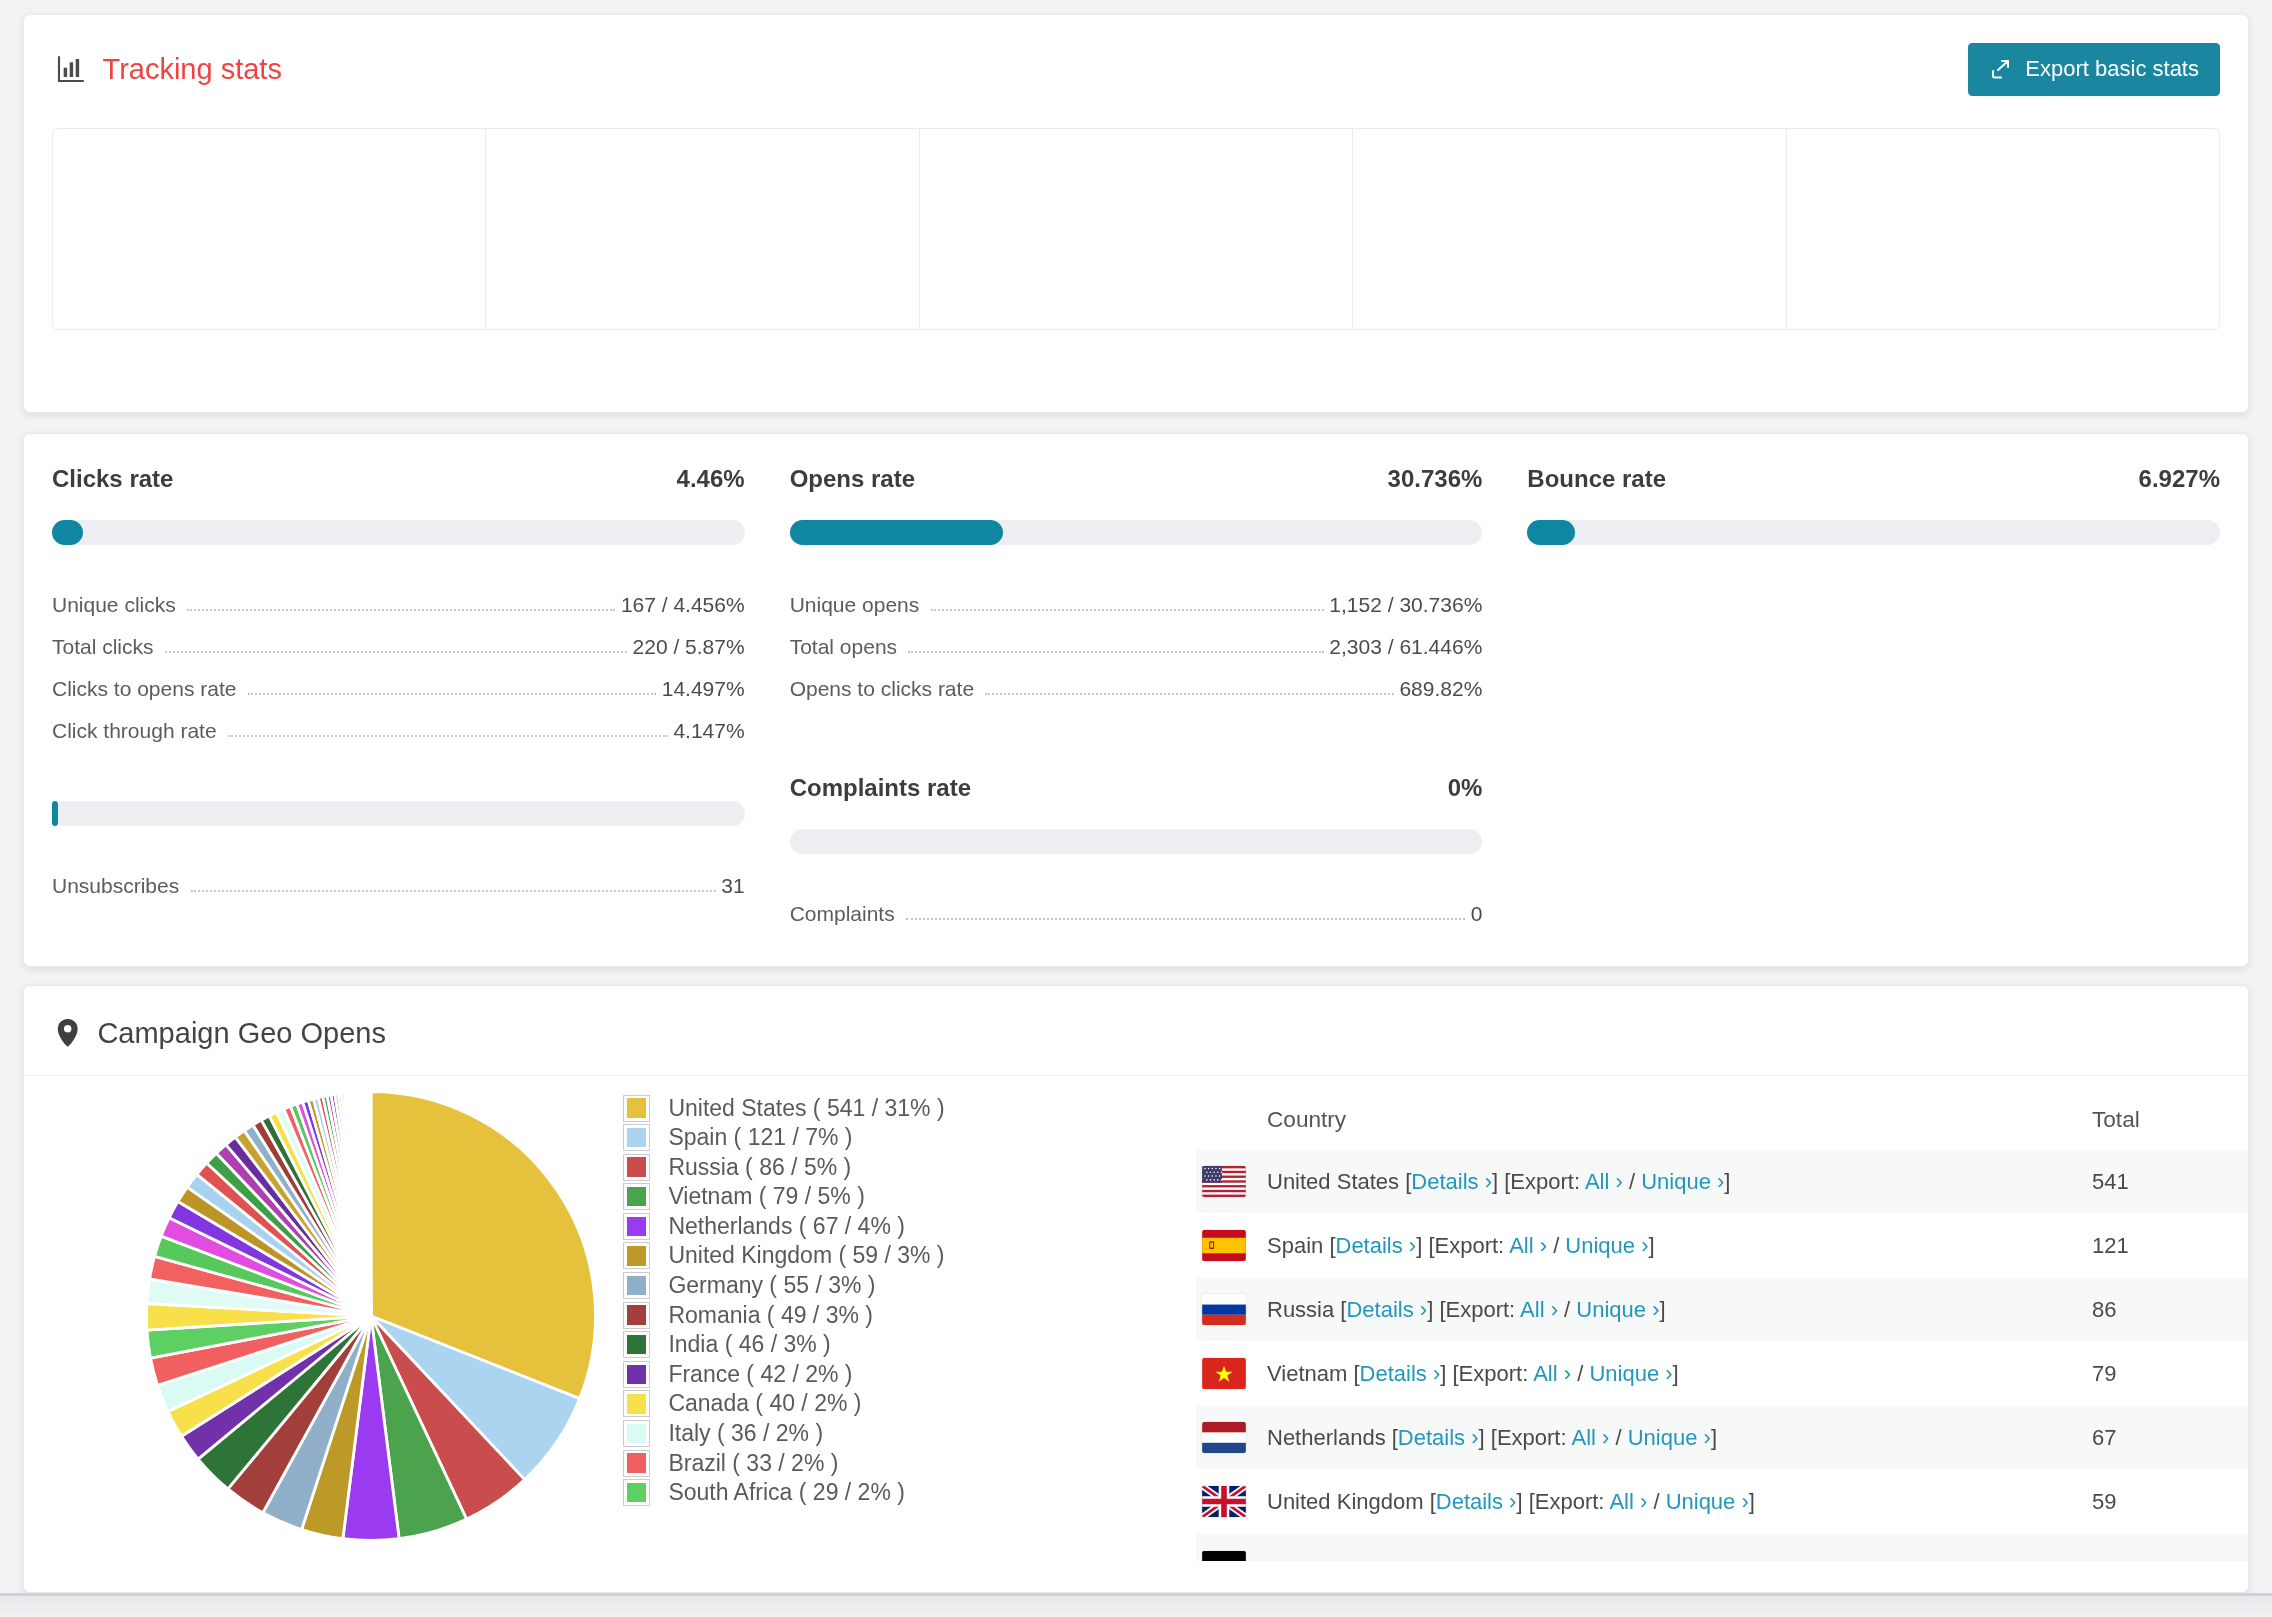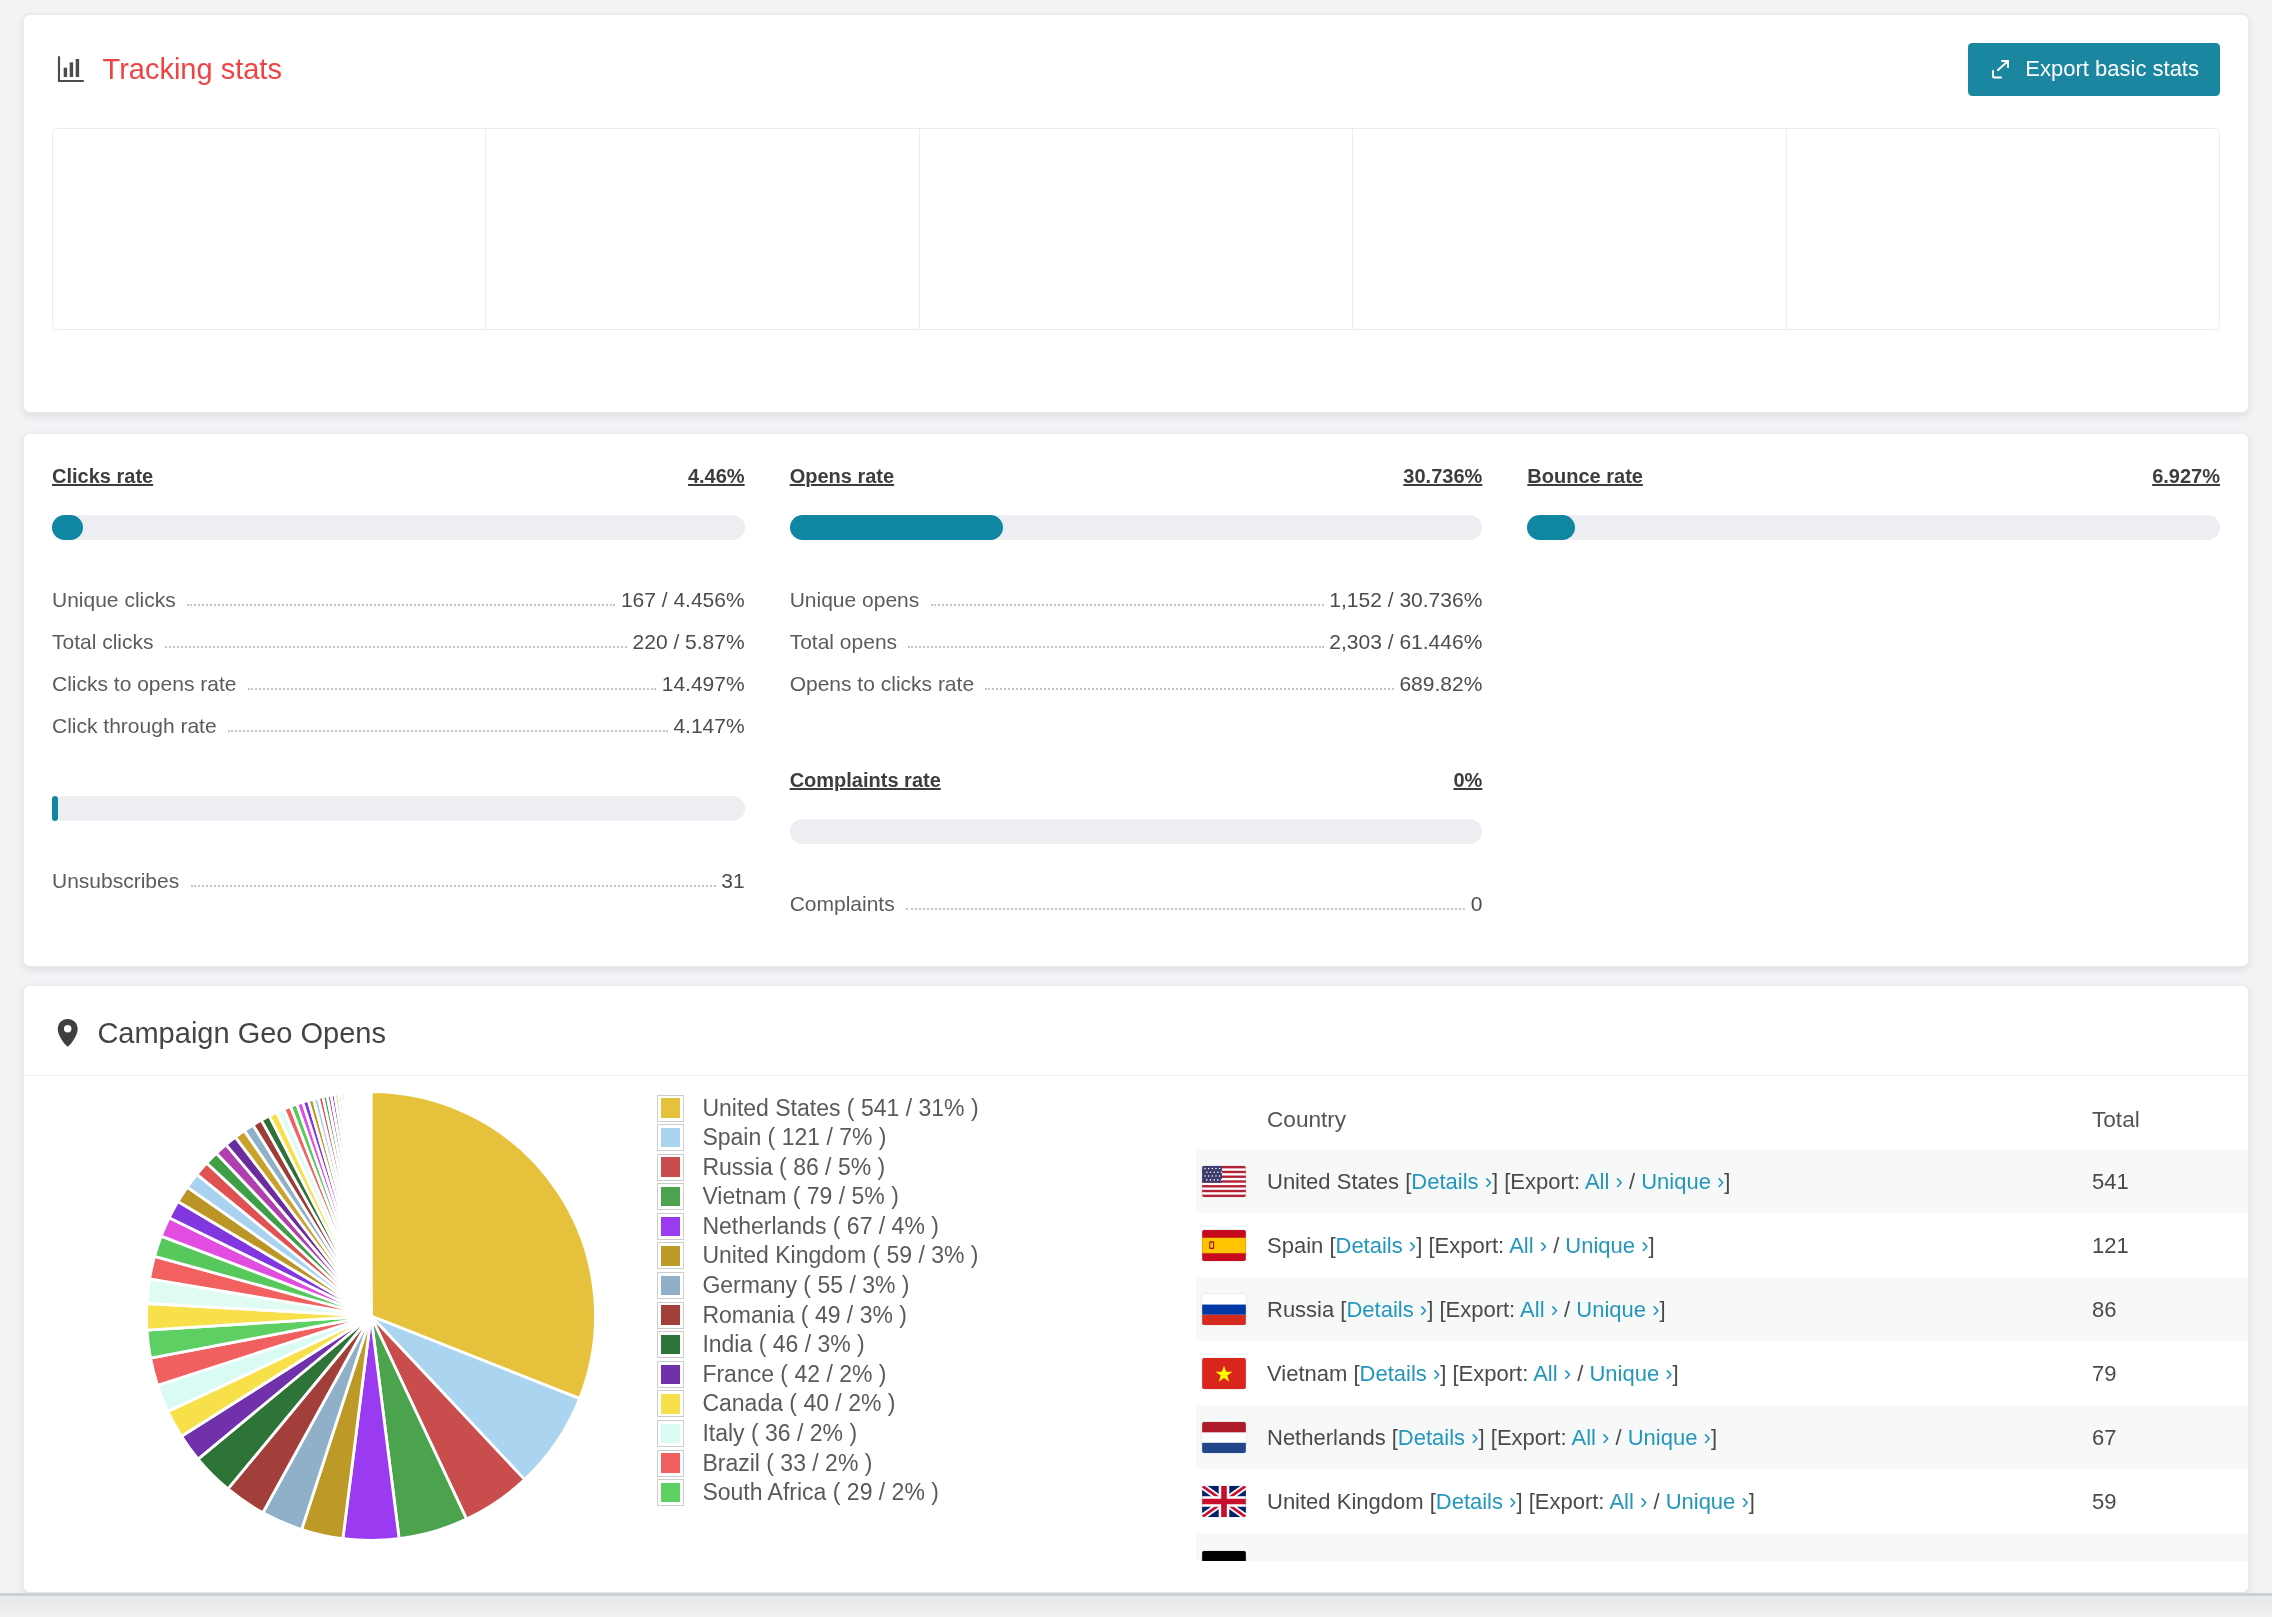--- a/index.html
+++ b/index.html
@@ -24,33 +24,33 @@
     font-size:22px;padding:13.4px 21px;border-radius:4.2px;cursor:pointer;border:none;}
   .stats-box{margin:32px 28px 0 28px;height:200px;border:1.4px solid #ebebeb;border-radius:5.6px;display:flex;}
   .stat-cell{flex:1;display:flex;flex-direction:column;align-items:center;justify-content:center;border-left:1.4px solid #ebebeb;}
   .stat-cell:first-child{border-left:none;}
   .stat-value{font-size:55px;font-weight:bold;color:#1c90ac;letter-spacing:0.7px;}
   .stat-label{font-size:27.5px;color:#666;margin-top:11.3px;}
   
   #card-rates{top:433px;height:534px;padding:31px 28px 0 28px;
     display:grid;grid-template-columns:1fr 1fr 1fr;column-gap:45px;row-gap:31px;align-content:start;}
   .rate-head{display:flex;justify-content:space-between;align-items:baseline;}
-  .rate-title,.rate-value{font-size:20px;font-weight:bold;color:#3d3d3d;text-decoration:underline;}
+  .rate-title,.rate-value{font-size:24px;font-weight:bold;color:#3d3d3d;}
   .bar{margin-top:27px;height:25px;background:#eceef1;border-radius:12.7px;position:relative;}
   .bar .fill{position:absolute;left:0;top:0;bottom:0;background:#0f87a2;border-radius:12.7px;}
   .rate-rows{margin-top:30px;}
   .rrow{display:flex;align-items:flex-end;height:42px;font-size:21px;color:#5c5c5c;}
   .leader{flex:1;border-bottom:2.1px dotted #c6c6c6;margin:0 5.6px 6.4px 11.3px;}
   .rval{color:#4c4c4c;white-space:nowrap;}
   
   #card-geo{top:985px;height:608px;overflow:hidden;}
   .geo-header{display:flex;align-items:center;gap:17px;padding:31px 28px 25.4px 31px;
     font-size:29px;color:#444;border-bottom:1.4px solid #eef0f1;}
   .pie-wrap{position:absolute;left:107px;top:90px;width:480px;height:480px;}
-  .legend{position:absolute;left:633px;top:110px;display:flex;flex-direction:column;gap:5.6px;}
+  .legend{position:absolute;left:599px;top:110px;display:flex;flex-direction:column;gap:5.6px;}
   .lg-item{display:flex;align-items:center;height:24px;font-size:23px;color:#5a5a5a;}
   .lg-swatch{width:27px;height:27px;box-sizing:border-box;border:1.4px solid #ccc;padding:2.8px;background-clip:content-box !important;margin-right:18.4px;flex:none;}
   .geo-table{position:absolute;left:1172px;top:104px;width:1057px;}
   .t-head{position:relative;height:59px;display:flex;align-items:center;font-size:22.6px;color:#555;}
   .th-country{margin-left:71px;}
   .th-total{position:absolute;left:896px;}
   .t-rows{height:415px;overflow:hidden;}
   .t-row{position:relative;height:64px;display:flex;align-items:center;font-size:22px;color:#4a4a4a;border-top:1.4px solid #fff;box-sizing:border-box;}
   .t-row.odd{background:#f7f8f8;}
   .flag{position:absolute;left:5.6px;top:50%;margin-top:-15.5px;width:44px;height:31px;border-radius:2.1px;overflow:hidden;box-shadow:0 0 1.4px rgba(0,0,0,.28);}

